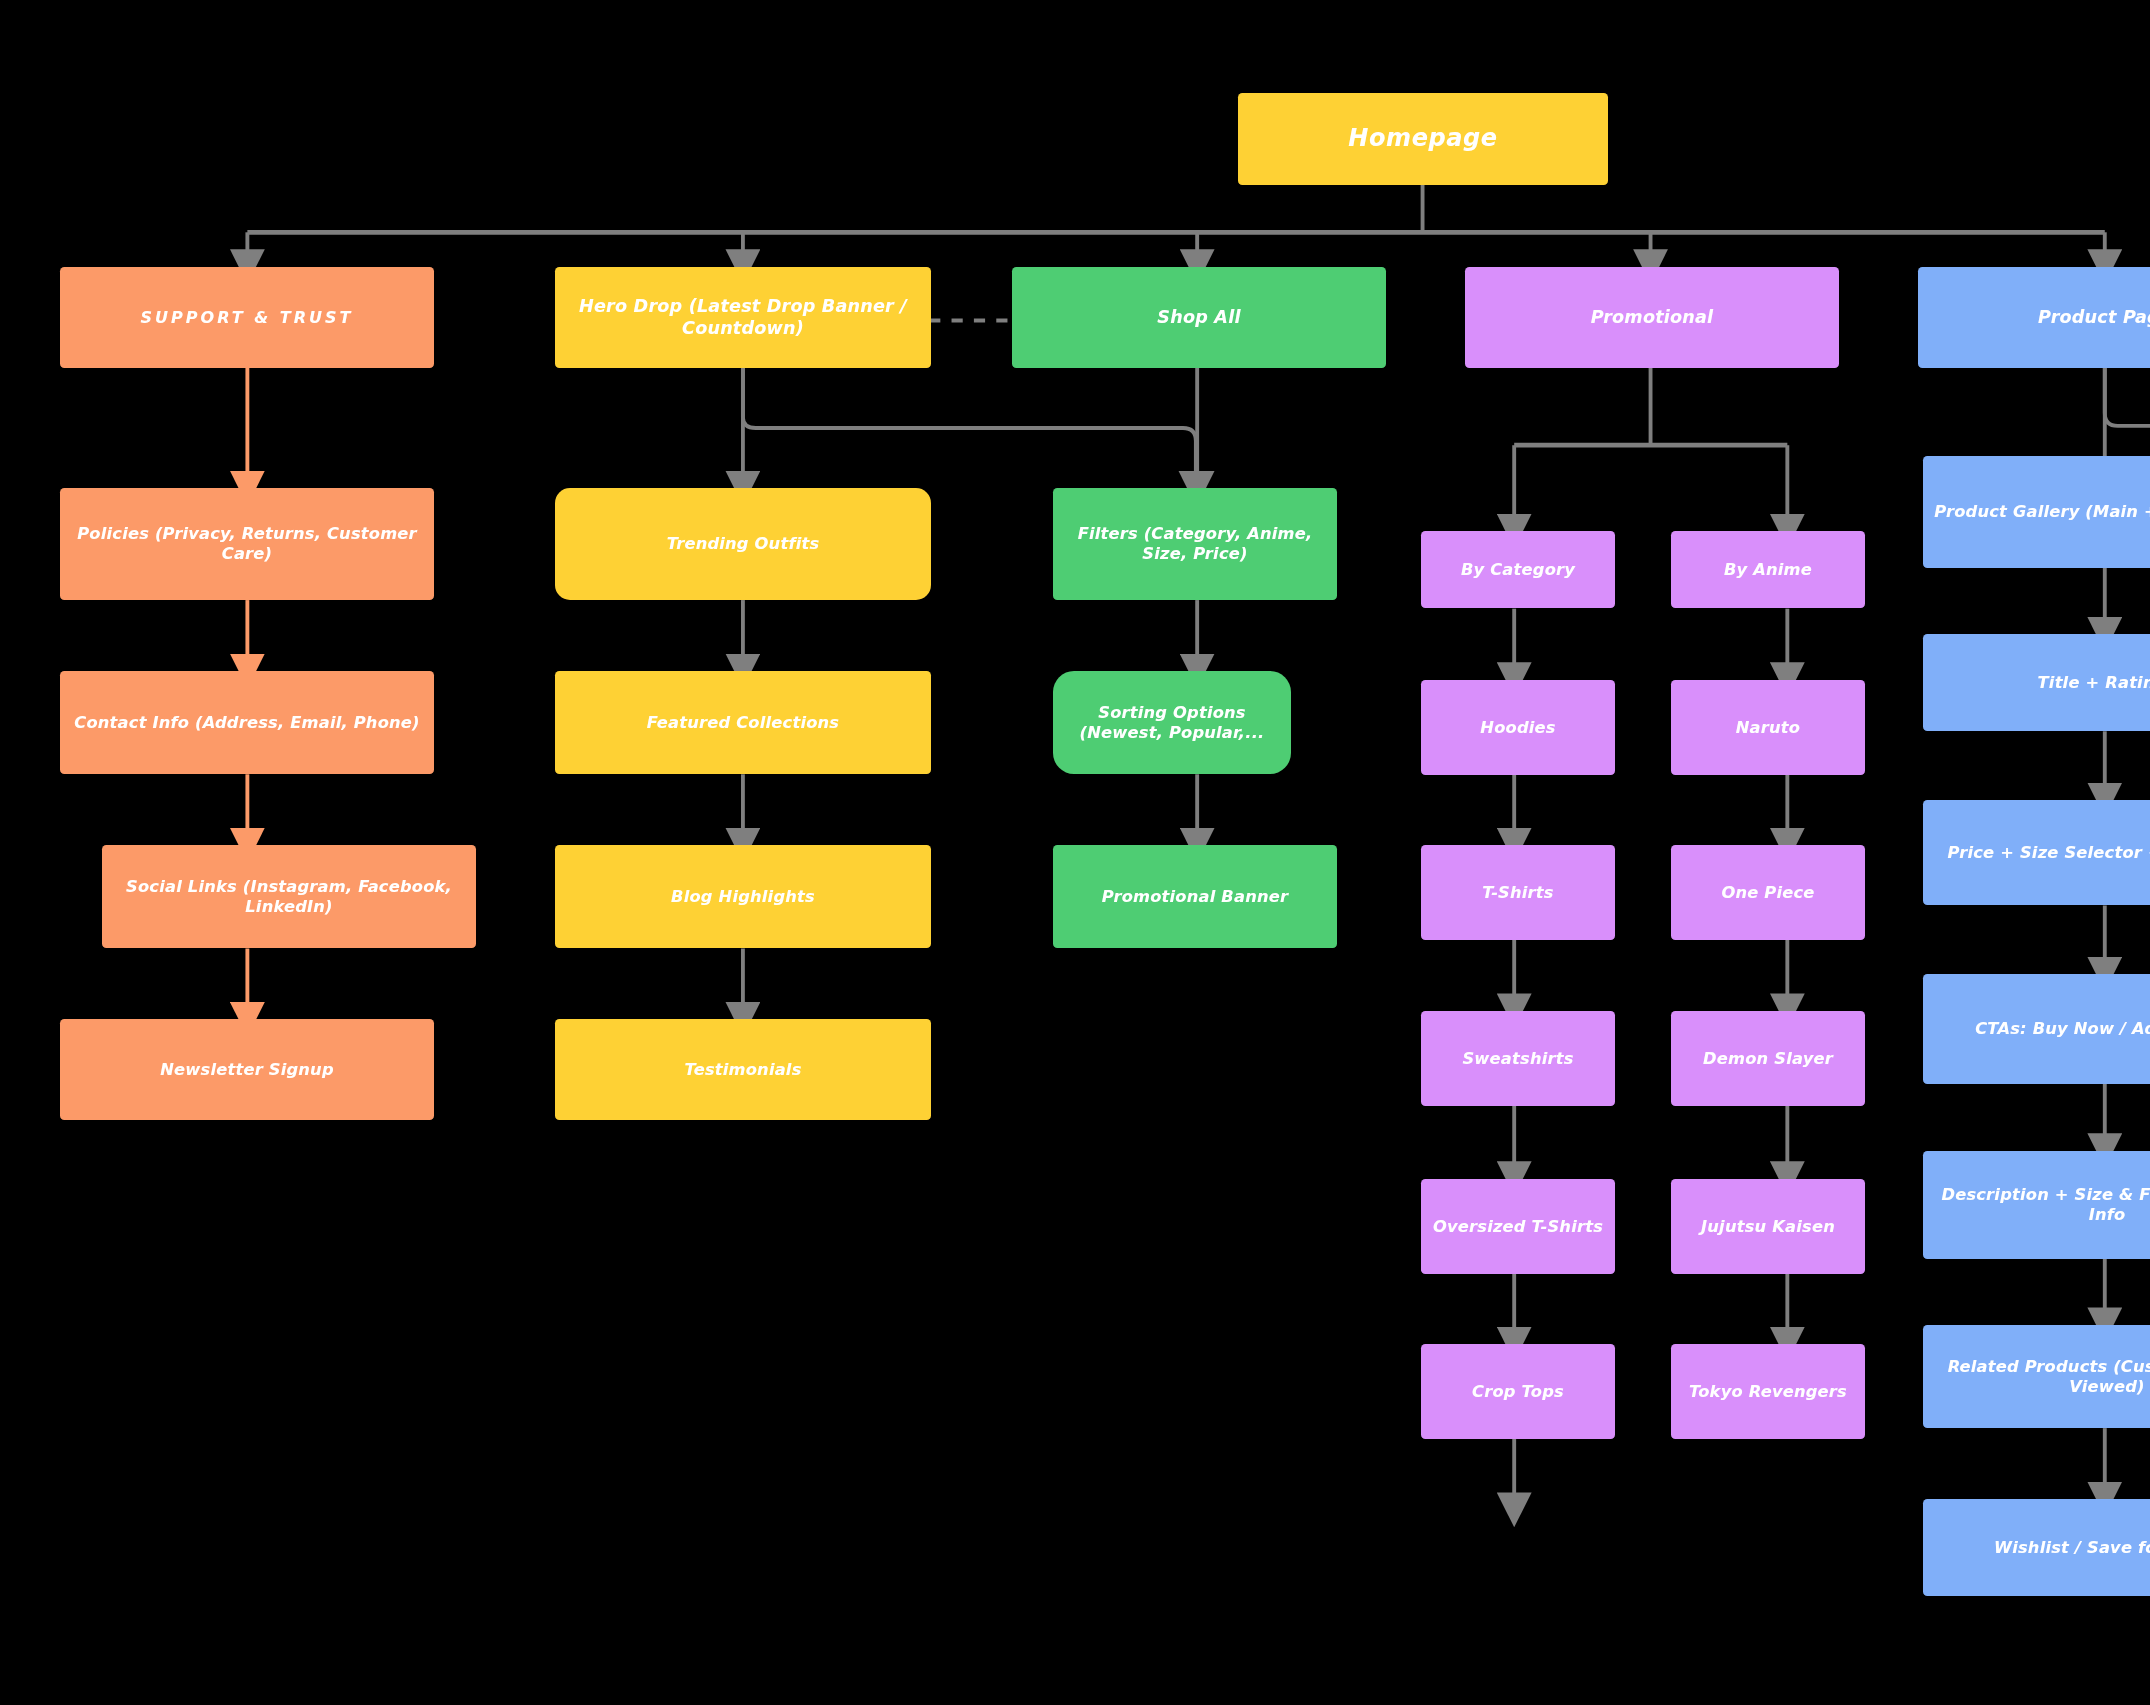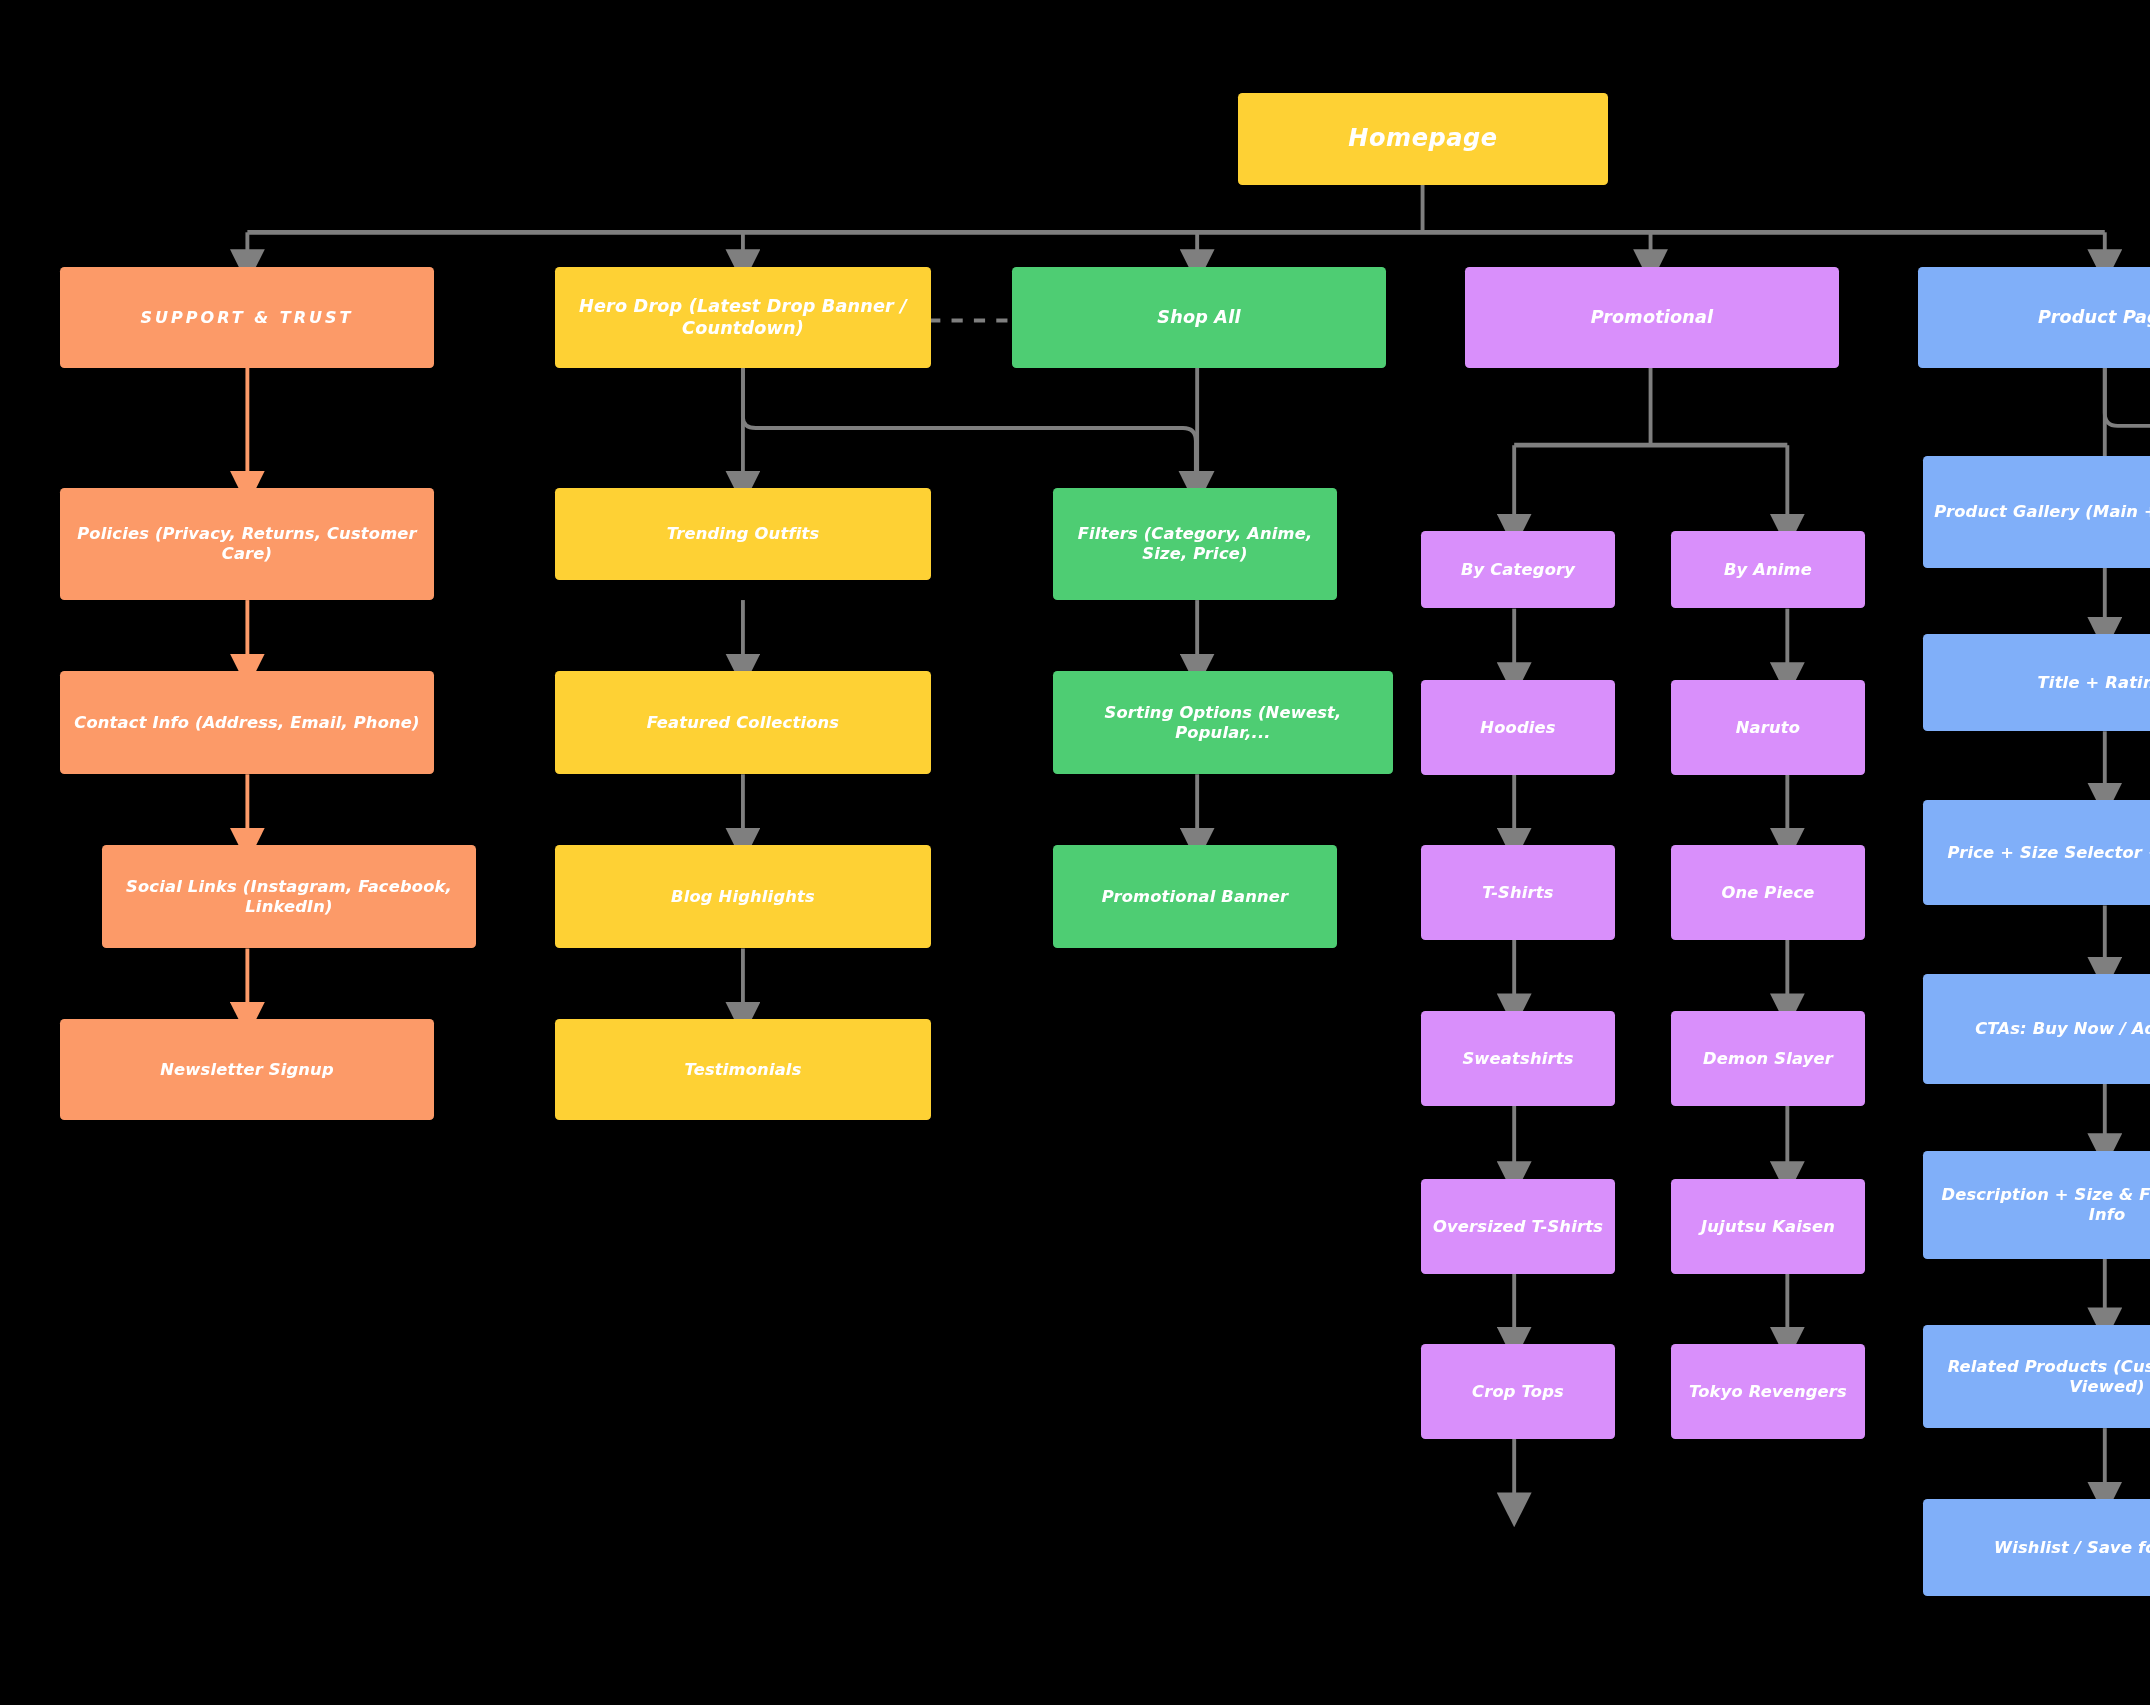--- a/index.html
+++ b/index.html
@@ -123,27 +123,27 @@
   <div class="node c-yellow lv1" style="left:555px;top:267px;width:376px;height:101px;">Hero Drop (Latest Drop Banner / Countdown)</div>
   <div class="node c-green lv1" style="left:1012px;top:267px;width:374px;height:101px;">Shop All</div>
   <div class="node c-purple lv1" style="left:1465px;top:267px;width:374px;height:101px;">Promotional</div>
   <div class="node c-blue lv1" style="left:1918px;top:267px;width:374px;height:101px;">Product Page</div>
 
   <div class="node c-orange lv2" style="left:60px;top:488px;width:374px;height:112px;">Policies (Privacy, Returns, Customer Care)</div>
   <div class="node c-orange lv2" style="left:60px;top:671px;width:374px;height:103px;">Contact Info (Address, Email, Phone)</div>
   <div class="node c-orange lv2" style="left:60px;top:845px;width:374px;height:103px;margin-left:42px;">Social Links (Instagram, Facebook, LinkedIn)</div>
   <div class="node c-orange lv2" style="left:60px;top:1019px;width:374px;height:101px;">Newsletter Signup</div>
 
-  <div class="node c-yellow lv2" style="left:555px;top:488px;width:376px;height:92px;">Trending Outfits</div>
+  <div class="node c-yellow lv2" style="left:555px;top:488px;width:376px;height:112px;border-radius:15px;">Trending Outfits</div>
   <div class="node c-yellow lv2" style="left:555px;top:671px;width:376px;height:103px;">Featured Collections</div>
   <div class="node c-yellow lv2" style="left:555px;top:845px;width:376px;height:103px;">Blog Highlights</div>
   <div class="node c-yellow lv2" style="left:555px;top:1019px;width:376px;height:101px;">Testimonials</div>
 
   <div class="node c-green lv2" style="left:1053px;top:488px;width:284px;height:112px;">Filters (Category, Anime, Size, Price)</div>
-  <div class="node c-green lv2" style="left:1053px;top:671px;width:340px;height:103px;">Sorting Options (Newest, Popular,...</div>
+  <div class="node c-green lv2" style="left:1053px;top:671px;width:238px;height:103px;border-radius:21px;">Sorting Options (Newest, Popular,...</div>
   <div class="node c-green lv2" style="left:1053px;top:845px;width:284px;height:103px;">Promotional Banner</div>
 
   <div class="node c-purple lv2" style="left:1421px;top:531px;width:194px;height:77px;">By Category</div>
   <div class="node c-purple lv2" style="left:1421px;top:680px;width:194px;height:95px;">Hoodies</div>
   <div class="node c-purple lv2" style="left:1421px;top:845px;width:194px;height:95px;">T-Shirts</div>
   <div class="node c-purple lv2" style="left:1421px;top:1011px;width:194px;height:95px;">Sweatshirts</div>
   <div class="node c-purple lv2" style="left:1421px;top:1179px;width:194px;height:95px;">Oversized T-Shirts</div>
   <div class="node c-purple lv2" style="left:1421px;top:1344px;width:194px;height:95px;">Crop Tops</div>
 
   <div class="node c-purple lv2" style="left:1671px;top:531px;width:194px;height:77px;">By Anime</div>

